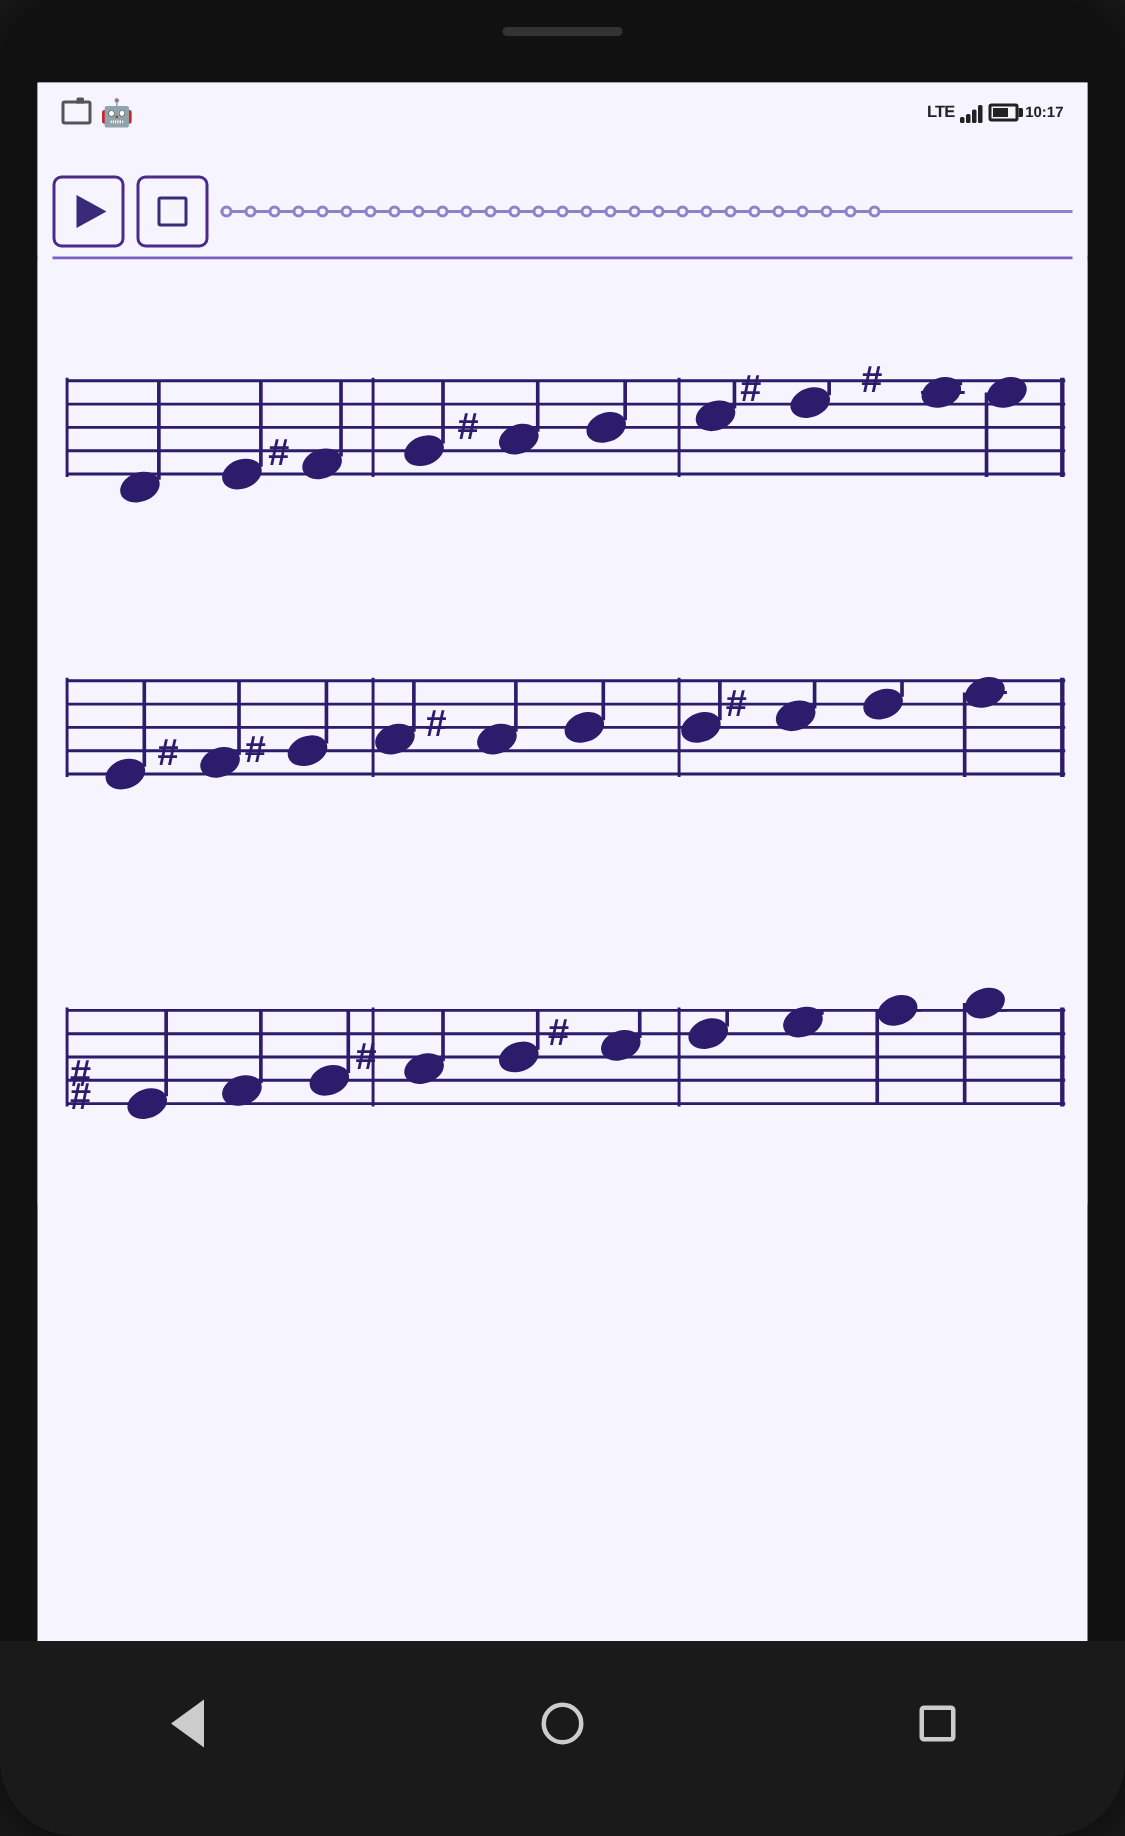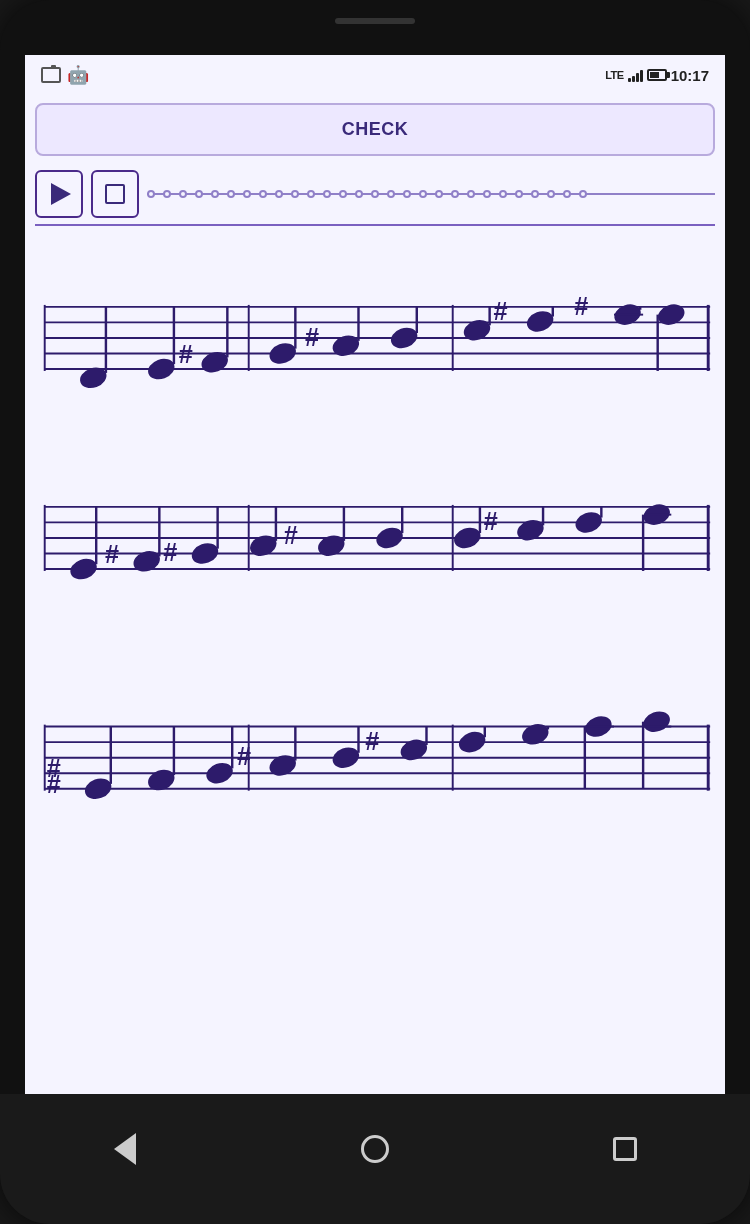--- a/index.html
+++ b/index.html
@@ -108,21 +108,21 @@
       height: 6px;
       background: #222;
       border-radius: 0 1px 1px 0;
     }
     .battery-fill {
       background: #222;
       height: 100%;
       width: 65%;
     }
     .time-text {
-      font-size: 15px;
+      font-size: 10px;
       font-weight: bold;
       color: #222;
     }
     .toolbar {
       display: flex;
       gap: 8px;
       padding: 8px 10px;
       background: #f5f4ff;
     }
     .toolbar-btn {
@@ -294,21 +294,20 @@
           <div class="signal-bar" style="height:12px"></div>
         </div>
         <div class="battery-icon">
           <div class="battery-fill"></div>
         </div>
         <span class="time-text">10:17</span>
       </div>
     </div>
 
     <div class="toolbar">
-      <button class="toolbar-btn">CHECK</button>
     </div>
 
     <div class="playback-bar">
       <button class="play-btn">
         <div class="play-triangle"></div>
       </button>
       <button class="stop-btn">
         <div class="stop-square"></div>
       </button>
       <div class="progress-track">

